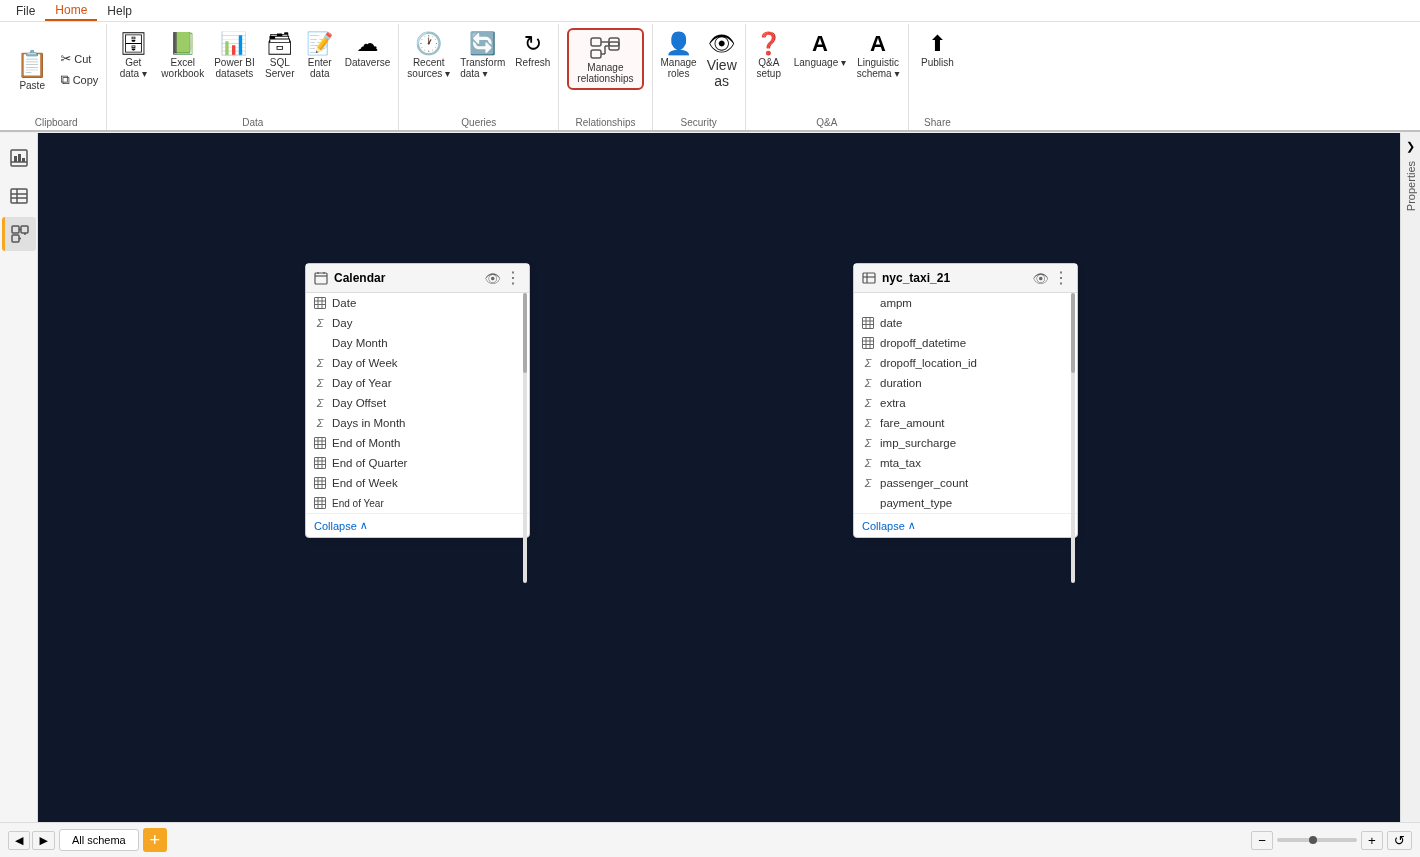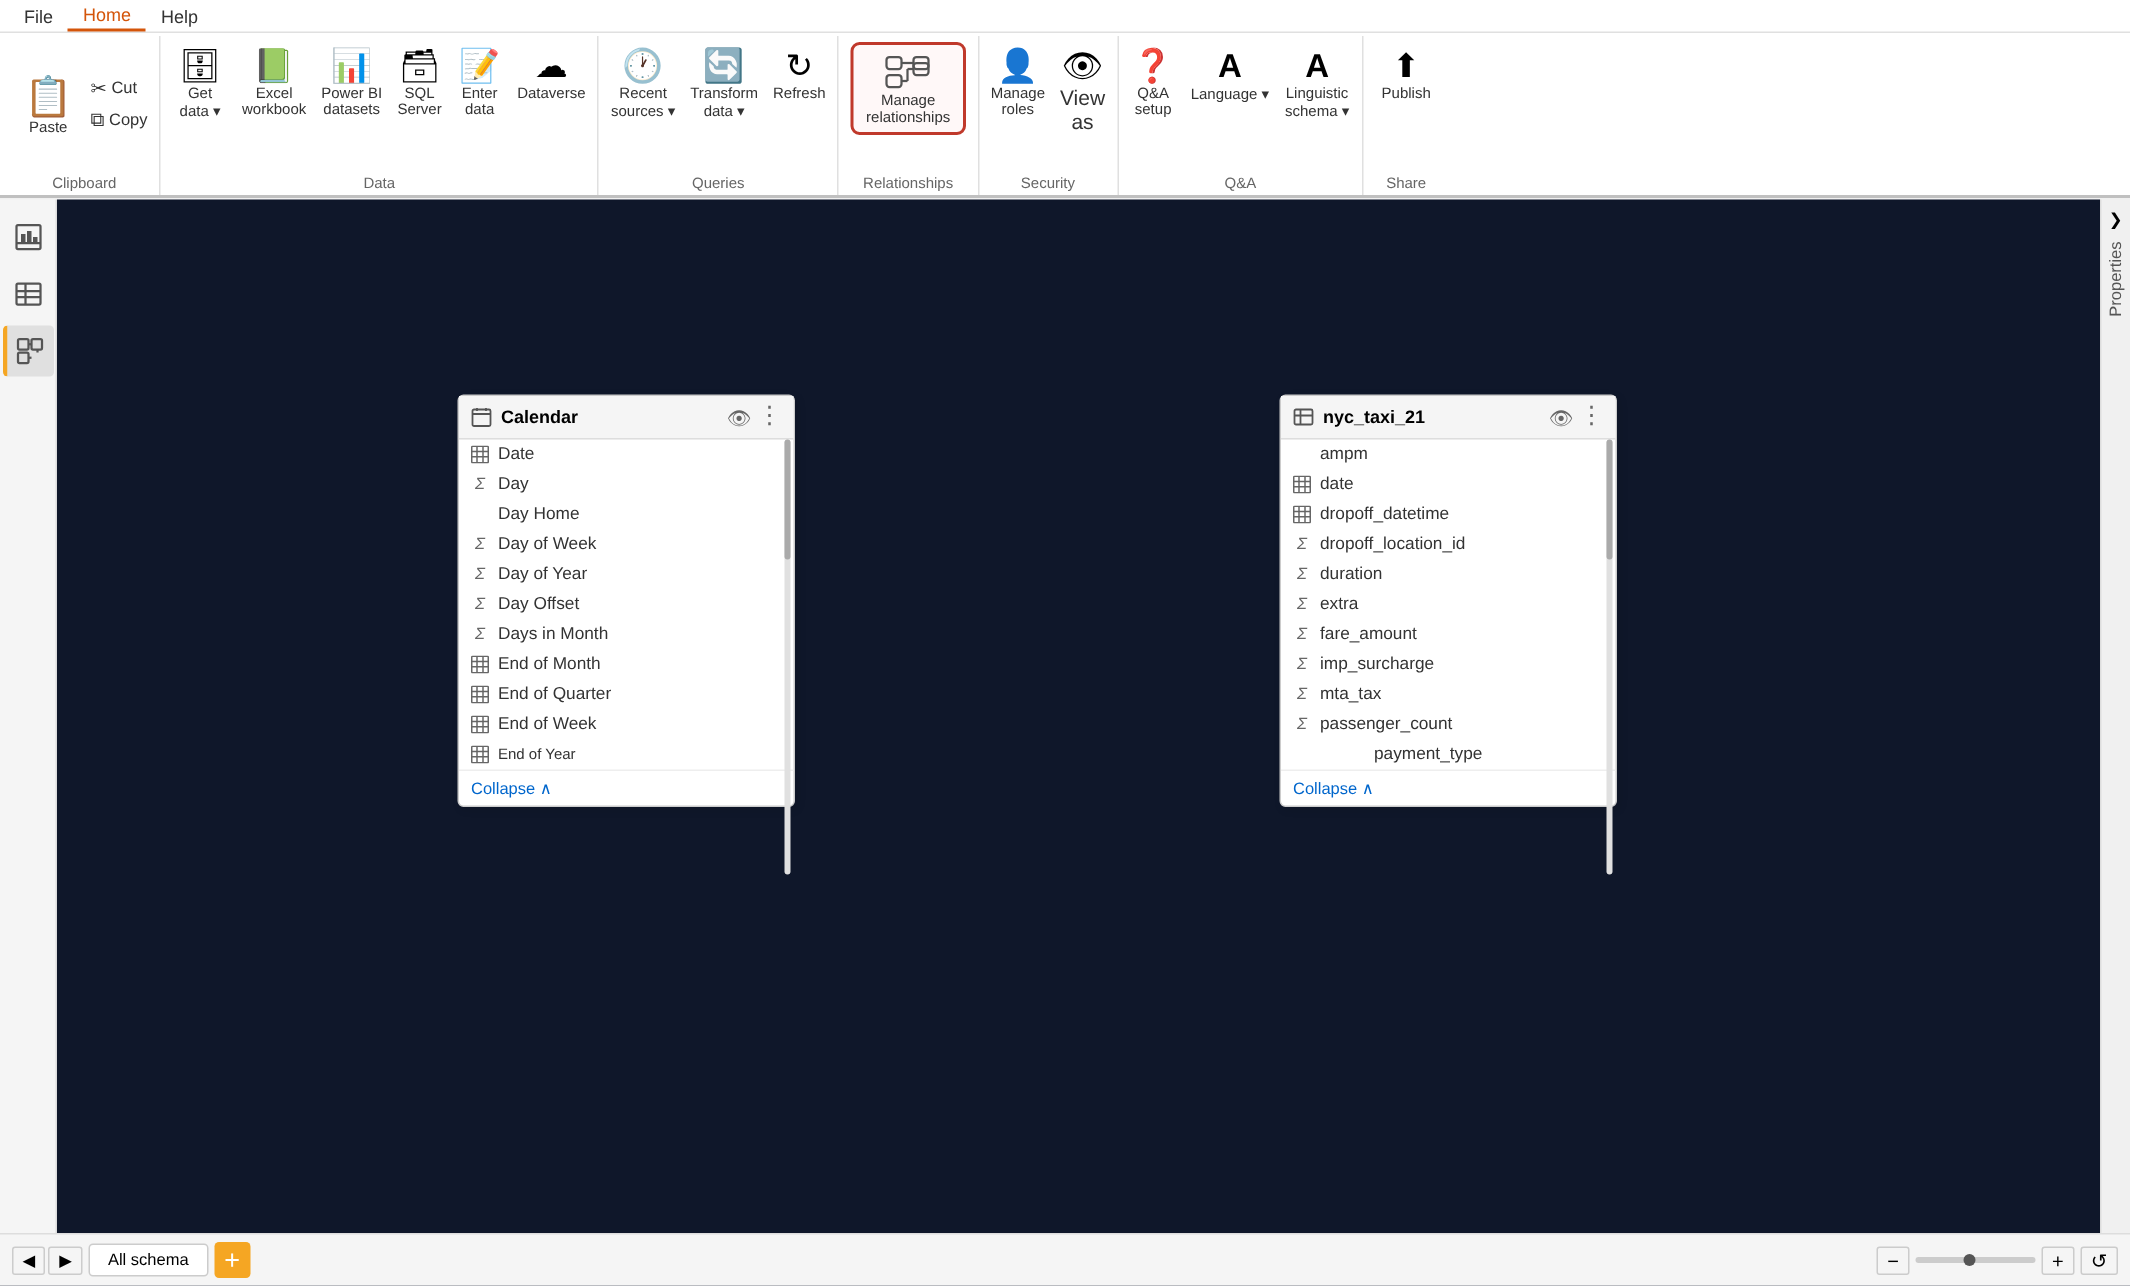--- a/index.html
+++ b/index.html
@@ -67,21 +67,21 @@
   </div>
 
   <div style="display:flex; flex-direction:column; padding:0 4px; border-right:1px solid #e0e0e0;">
     <div style="display:flex; gap:2px; flex:1; align-items:flex-start; padding-top:4px;">
       <div style="display:flex; flex-direction:column; align-items:center; padding:3px 4px; cursor:pointer; border-radius:3px; min-width:44px;">
         <span style="font-size:22px;">🕐</span>
         <span style="font-size:10px; color:#333; text-align:center;">Recent<br>sources ▾</span>
       </div>
       <div style="display:flex; flex-direction:column; align-items:center; padding:3px 4px; cursor:pointer; border-radius:3px; min-width:46px;">
         <span style="font-size:22px;">🔄</span>
-        <span style="font-size:10px; color:#333; text-align:center;">Transform<br>data ▾</span>
+        <span style="font-size:10px; color:#333; text-align:left;">Transform<br>data ▾</span>
       </div>
       <div style="display:flex; flex-direction:column; align-items:center; padding:3px 4px; cursor:pointer; border-radius:3px; min-width:38px;">
         <span style="font-size:22px;">↻</span>
         <span style="font-size:10px; color:#333; text-align:center;">Refresh</span>
       </div>
     </div>
     <div style="font-size:10px; color:#666; text-align:center; padding:2px 0;">Queries</div>
   </div>
 
   <div style="display:flex; flex-direction:column; padding:0 8px; border-right:1px solid #e0e0e0;">
@@ -216,21 +216,21 @@
             <span>Date</span>
           </div>
 
           <div style="display:flex; align-items:center; padding:4px 8px; font-size:11.5px; color:#333; gap:6px; cursor:pointer;">
             <span style="font-size:11px; color:#666; font-style:italic; min-width:12px; text-align:center;">Σ</span>
             <span>Day</span>
           </div>
 
           <div style="display:flex; align-items:center; padding:4px 8px; font-size:11.5px; color:#333; gap:6px; cursor:pointer;">
             <span style="min-width:12px; display:inline-block;">&nbsp;</span>
-            <span>Day Home</span>
+            <span>Day Month</span>
           </div>
 
           <div style="display:flex; align-items:center; padding:4px 8px; font-size:11.5px; color:#333; gap:6px; cursor:pointer;">
             <span style="font-size:11px; color:#666; font-style:italic; min-width:12px; text-align:center;">Σ</span>
             <span>Day of Week</span>
           </div>
 
           <div style="display:flex; align-items:center; padding:4px 8px; font-size:11.5px; color:#333; gap:6px; cursor:pointer;">
             <span style="font-size:11px; color:#666; font-style:italic; min-width:12px; text-align:center;">Σ</span>
             <span>Day of Year</span>
@@ -376,21 +376,21 @@
           <div style="display:flex; align-items:center; padding:4px 8px; font-size:11.5px; color:#333; gap:6px; cursor:pointer;">
             <span style="font-size:11px; color:#666; font-style:italic; min-width:12px; text-align:center;">Σ</span>
             <span>mta_tax</span>
           </div>
 
           <div style="display:flex; align-items:center; padding:4px 8px; font-size:11.5px; color:#333; gap:6px; cursor:pointer;">
             <span style="font-size:11px; color:#666; font-style:italic; min-width:12px; text-align:center;">Σ</span>
             <span>passenger_count</span>
           </div>
 
-          <div style="display:flex; align-items:center; padding:4px 8px; font-size:11.5px; color:#333; gap:6px; cursor:pointer;margin-left:36px;">
+          <div style="display:flex; align-items:center; padding:4px 8px; font-size:11.5px; color:#333; gap:6px; cursor:pointer;">
             <span style="min-width:12px; display:inline-block;">&nbsp;</span>
             <span>payment_type</span>
           </div>
 
         </div>
       </div>
       <div style="padding:5px 8px; color:#0066cc; font-size:11px; cursor:pointer; border-top:1px solid #eee; display:flex; align-items:center; gap:3px;">
         <span>Collapse</span>
         <span>∧</span>
       </div>

